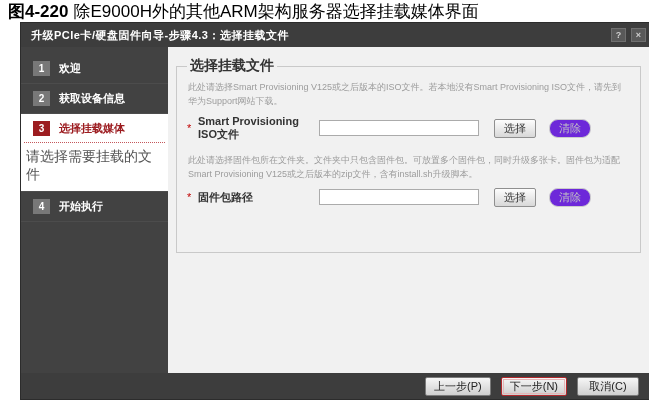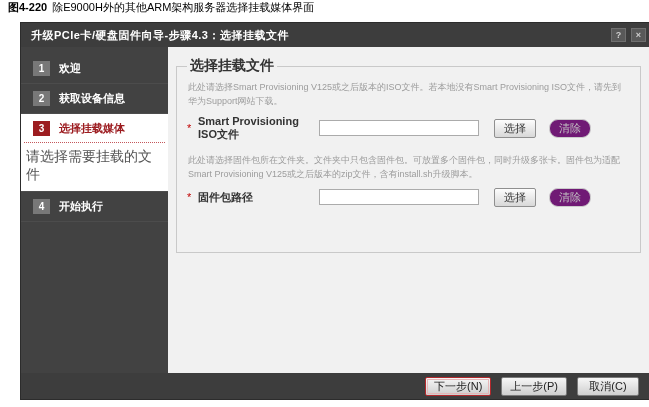--- a/index.html
+++ b/index.html
@@ -1,21 +1,21 @@
 <!DOCTYPE html>
 <html><head>
 <meta charset="utf-8">
 <style>
   * { margin:0; padding:0; box-sizing:border-box; }
   html,body { background:#fff; }
   .page { position:relative; width:649px; height:407px; background:#fff;
           font-family:"Liberation Sans","DejaVu Sans",sans-serif; overflow:hidden; }
 
   
-  .fig-title { position:absolute; left:8px; top:0; font-size:11px; color:#000; }
+  .fig-title { position:absolute; left:8px; top:0; font-size:17px; color:#000; }
   .fig-prefix { font-weight:bold; margin-right:5px; }
 
   
   .dialog { position:absolute; left:20px; top:22px; width:633px; height:378px;
             display:flex; flex-direction:column; border:1px solid #2c2c2c; background:#f1f1f1; }
   .dlg-header { height:24px; flex:0 0 24px; background:#3d3d3d; display:flex;
                 align-items:center; padding:0 6px 0 10px; }
   .dlg-title { flex:1; color:#fff; font-size:11px; font-weight:bold; letter-spacing:.5px; }
   .hdr-btn { width:15px; height:14px; margin-left:5px; background:#595959; border:1px solid #6f6f6f;
              color:#cfcfcf; font-size:9px; line-height:12px; text-align:center; font-weight:bold;
@@ -45,21 +45,21 @@
   .fs-opts { height:97px; }
   .desc { font-size:9px; color:#9c9c9c; line-height:1.6; margin:4px 0 6px 3px; max-width:462px; }
   .frow { display:flex; align-items:center; margin:3px 0 11px 0; }
   .req { color:#c00000; font-size:11px; width:13px; padding-left:2px; }
   .flabel { width:121px; font-size:11px; font-weight:bold; color:#333; }
   .finput { width:160px; height:16px; border:1px solid #ababab; background:#fff;
             font-size:11px; padding:1px 3px; margin-right:15px; }
   .btn { font-size:11px; color:#333; background:linear-gradient(#fdfdfd,#d8d8d8);
          border:1px solid #8f8f8f; border-radius:2px; width:42px; height:19px;
          text-align:center; cursor:pointer; padding:0; }
-  .btn.disabled { color:#c3c3c3; background:#701a75; border-color:#cccccc; cursor:default;border-radius:9px; }
+  .btn.disabled { color:#c3c3c3; background:#6d28d9; border-color:#cccccc; cursor:default;border-radius:9px; }
   .btn + .btn { margin-left:13px; }
 
   .opt { display:flex; align-items:center; margin:7px 0 11px 3px; }
   .checkbox { width:12px; height:12px; border:1px solid #c4c4c4; background:#f8f8f8; margin-right:9px; }
   .opt-label { font-size:11px; color:#ababab; }
 
   
   .dlg-footer { height:26px; flex:0 0 26px; background:#3d3d3d; display:flex;
                 align-items:center; justify-content:flex-end; padding-right:13px; }
   .fbtn { font-size:11px; color:#222; background:linear-gradient(#f6f6f6,#cfcfcf);
@@ -131,19 +131,19 @@
             <button class="btn">选择</button>
             <button class="btn disabled">清除</button>
           </div>
         </fieldset>
 
 
       </div>
     </div>
 
     <div class="dlg-footer">
+      <button class="fbtn">上一步(P)</button>
       <button class="fbtn primary">下一步(N)</button>
-      <button class="fbtn">上一步(P)</button>
       <button class="fbtn">取消(C)</button>
     </div>
 
   </div>
 </div>
 
 </body></html>

